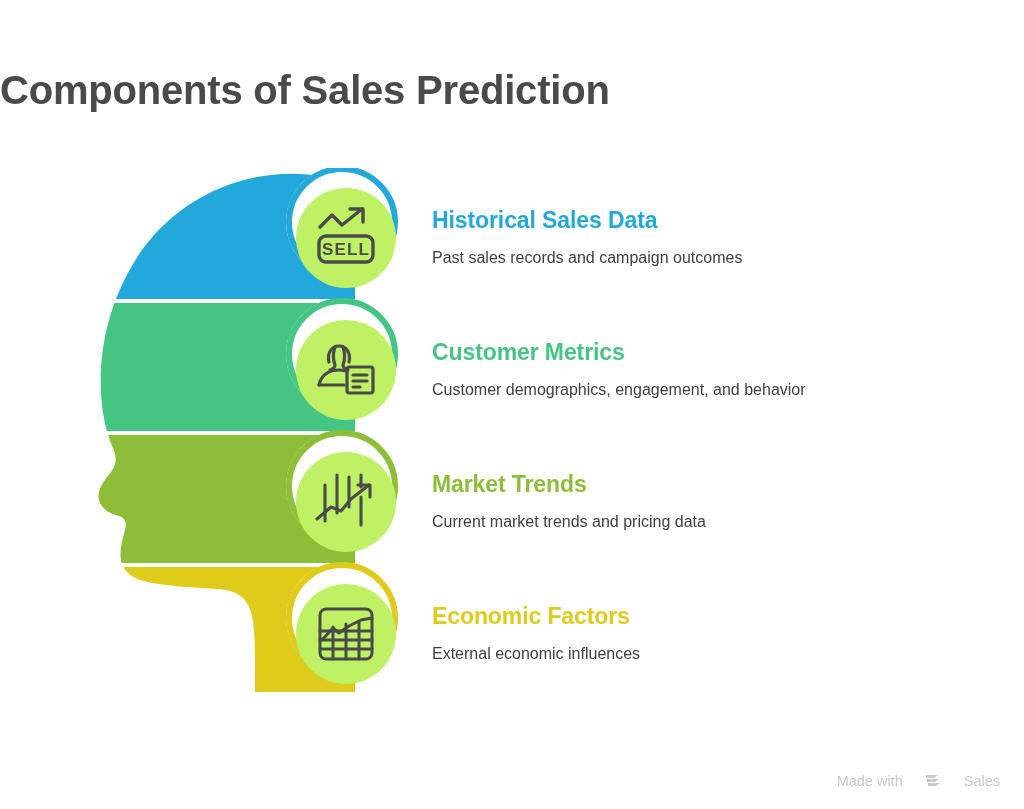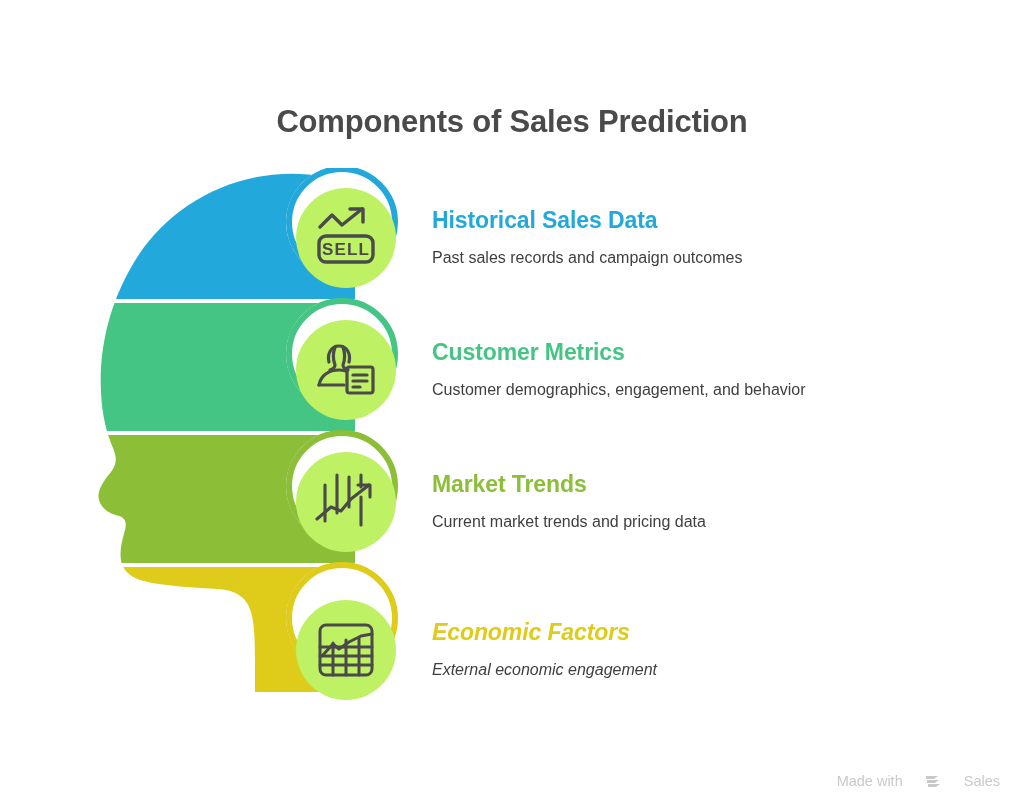--- a/index.html
+++ b/index.html
@@ -22,26 +22,25 @@
     height: 809px;
     background: #ffffff;
   }
 
   
   .page-title {
     position: absolute;
     left: 0;
     top: 68px;
     width: 1024px;
-    text-align: center;
-    font-size: 31px;
+    text-align: left;
+    font-size: 40px;
     font-weight: bold;
     color: #4a4a4a;
     letter-spacing: -0.2px;
-    margin-top: 36px;
   }
 
   
   .head-graphic {
     position: absolute;
     left: 55px;
     top: 168px;
     width: 360px;
     height: 540px;
   }
@@ -57,21 +56,21 @@
   }
   .row {
     position: absolute;
     left: 0;
     width: 1024px;
     height: 132px;
   }
   .row-0 { top: 172px; }
   .row-1 { top: 304px; }
   .row-2 { top: 436px; }
-  .row-3 { top: 584px; font-style: italic; }
+  .row-3 { top: 568px; }
 
   .icon-badge {
     position: absolute;
     left: 296px;
     top: 16px;
     width: 100px;
     height: 100px;
     border-radius: 50%;
     background: #bef264;
     box-sizing: border-box;
@@ -102,21 +101,20 @@
     line-height: 1.25;
     margin: 0;
   }
 
   
   .watermark {
     position: absolute;
     right: 24px;
     bottom: 20px;
     display: flex;
-    align-items: center;
     gap: 22px;
     color: #c9c9c9;
     font-size: 14.5px;
   }
   .watermark .wm-logo { display: block; }
 </style>
 </head>
 <body>
 
 <div id="canvas">
@@ -247,21 +245,21 @@
             <line x1="9" y1="50" x2="61" y2="50"></line>
             <line x1="22" y1="28" x2="22" y2="60"></line>
             <line x1="35" y1="25" x2="35" y2="60"></line>
             <line x1="48" y1="23" x2="48" y2="60"></line>
             <polyline points="11,41 22,29 28,34 38,27 50,21 61,19"></polyline>
           </g>
         </svg>
       </div>
       <div class="row-text">
         <div class="row-heading" style="color:#decb1a">Economic Factors</div>
-        <div class="row-desc">External economic engagement</div>
+        <div class="row-desc">External economic influences</div>
       </div>
     </div>
   </div>
 
   <div class="watermark">
     <span>Made with</span>
     <svg class="wm-logo" width="17" height="15" viewBox="0 0 17 15">
       <g fill="#c9c9c9">
         <path d="M1 2 L13 2 L9 5 L1 5 Z"></path>
         <path d="M2 6 L14 6 L10 9 L2 9 Z"></path>

